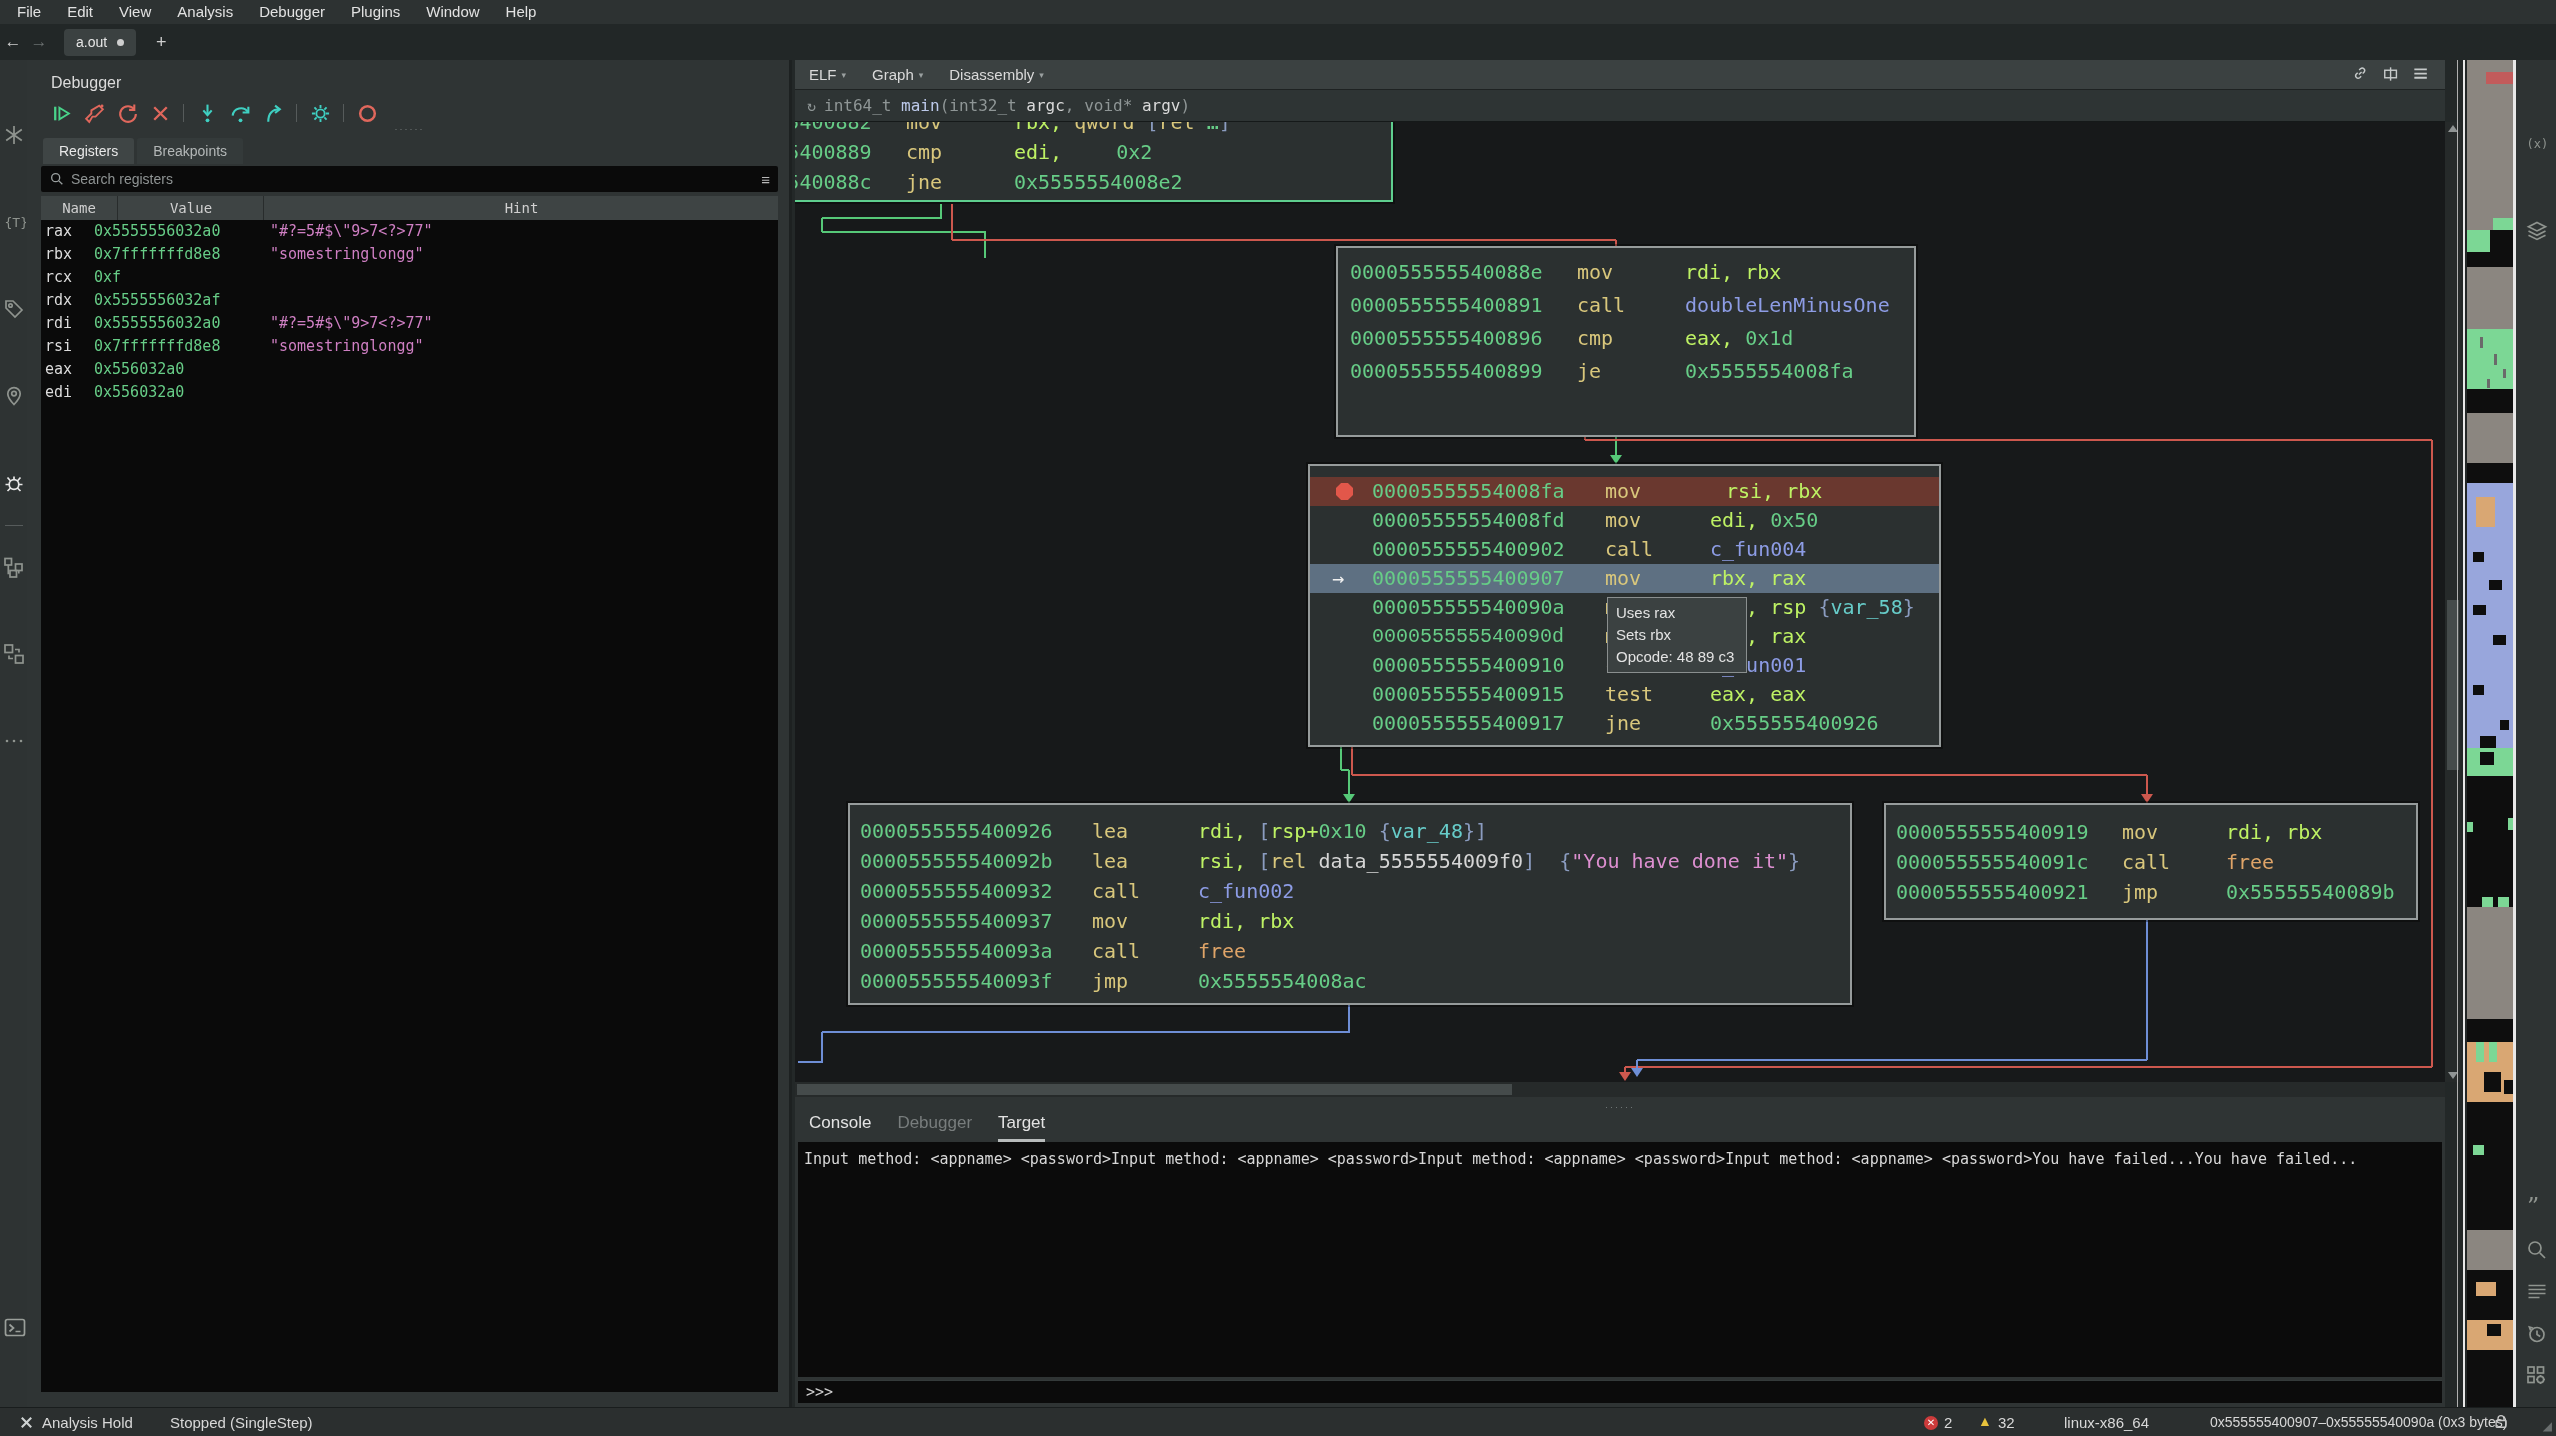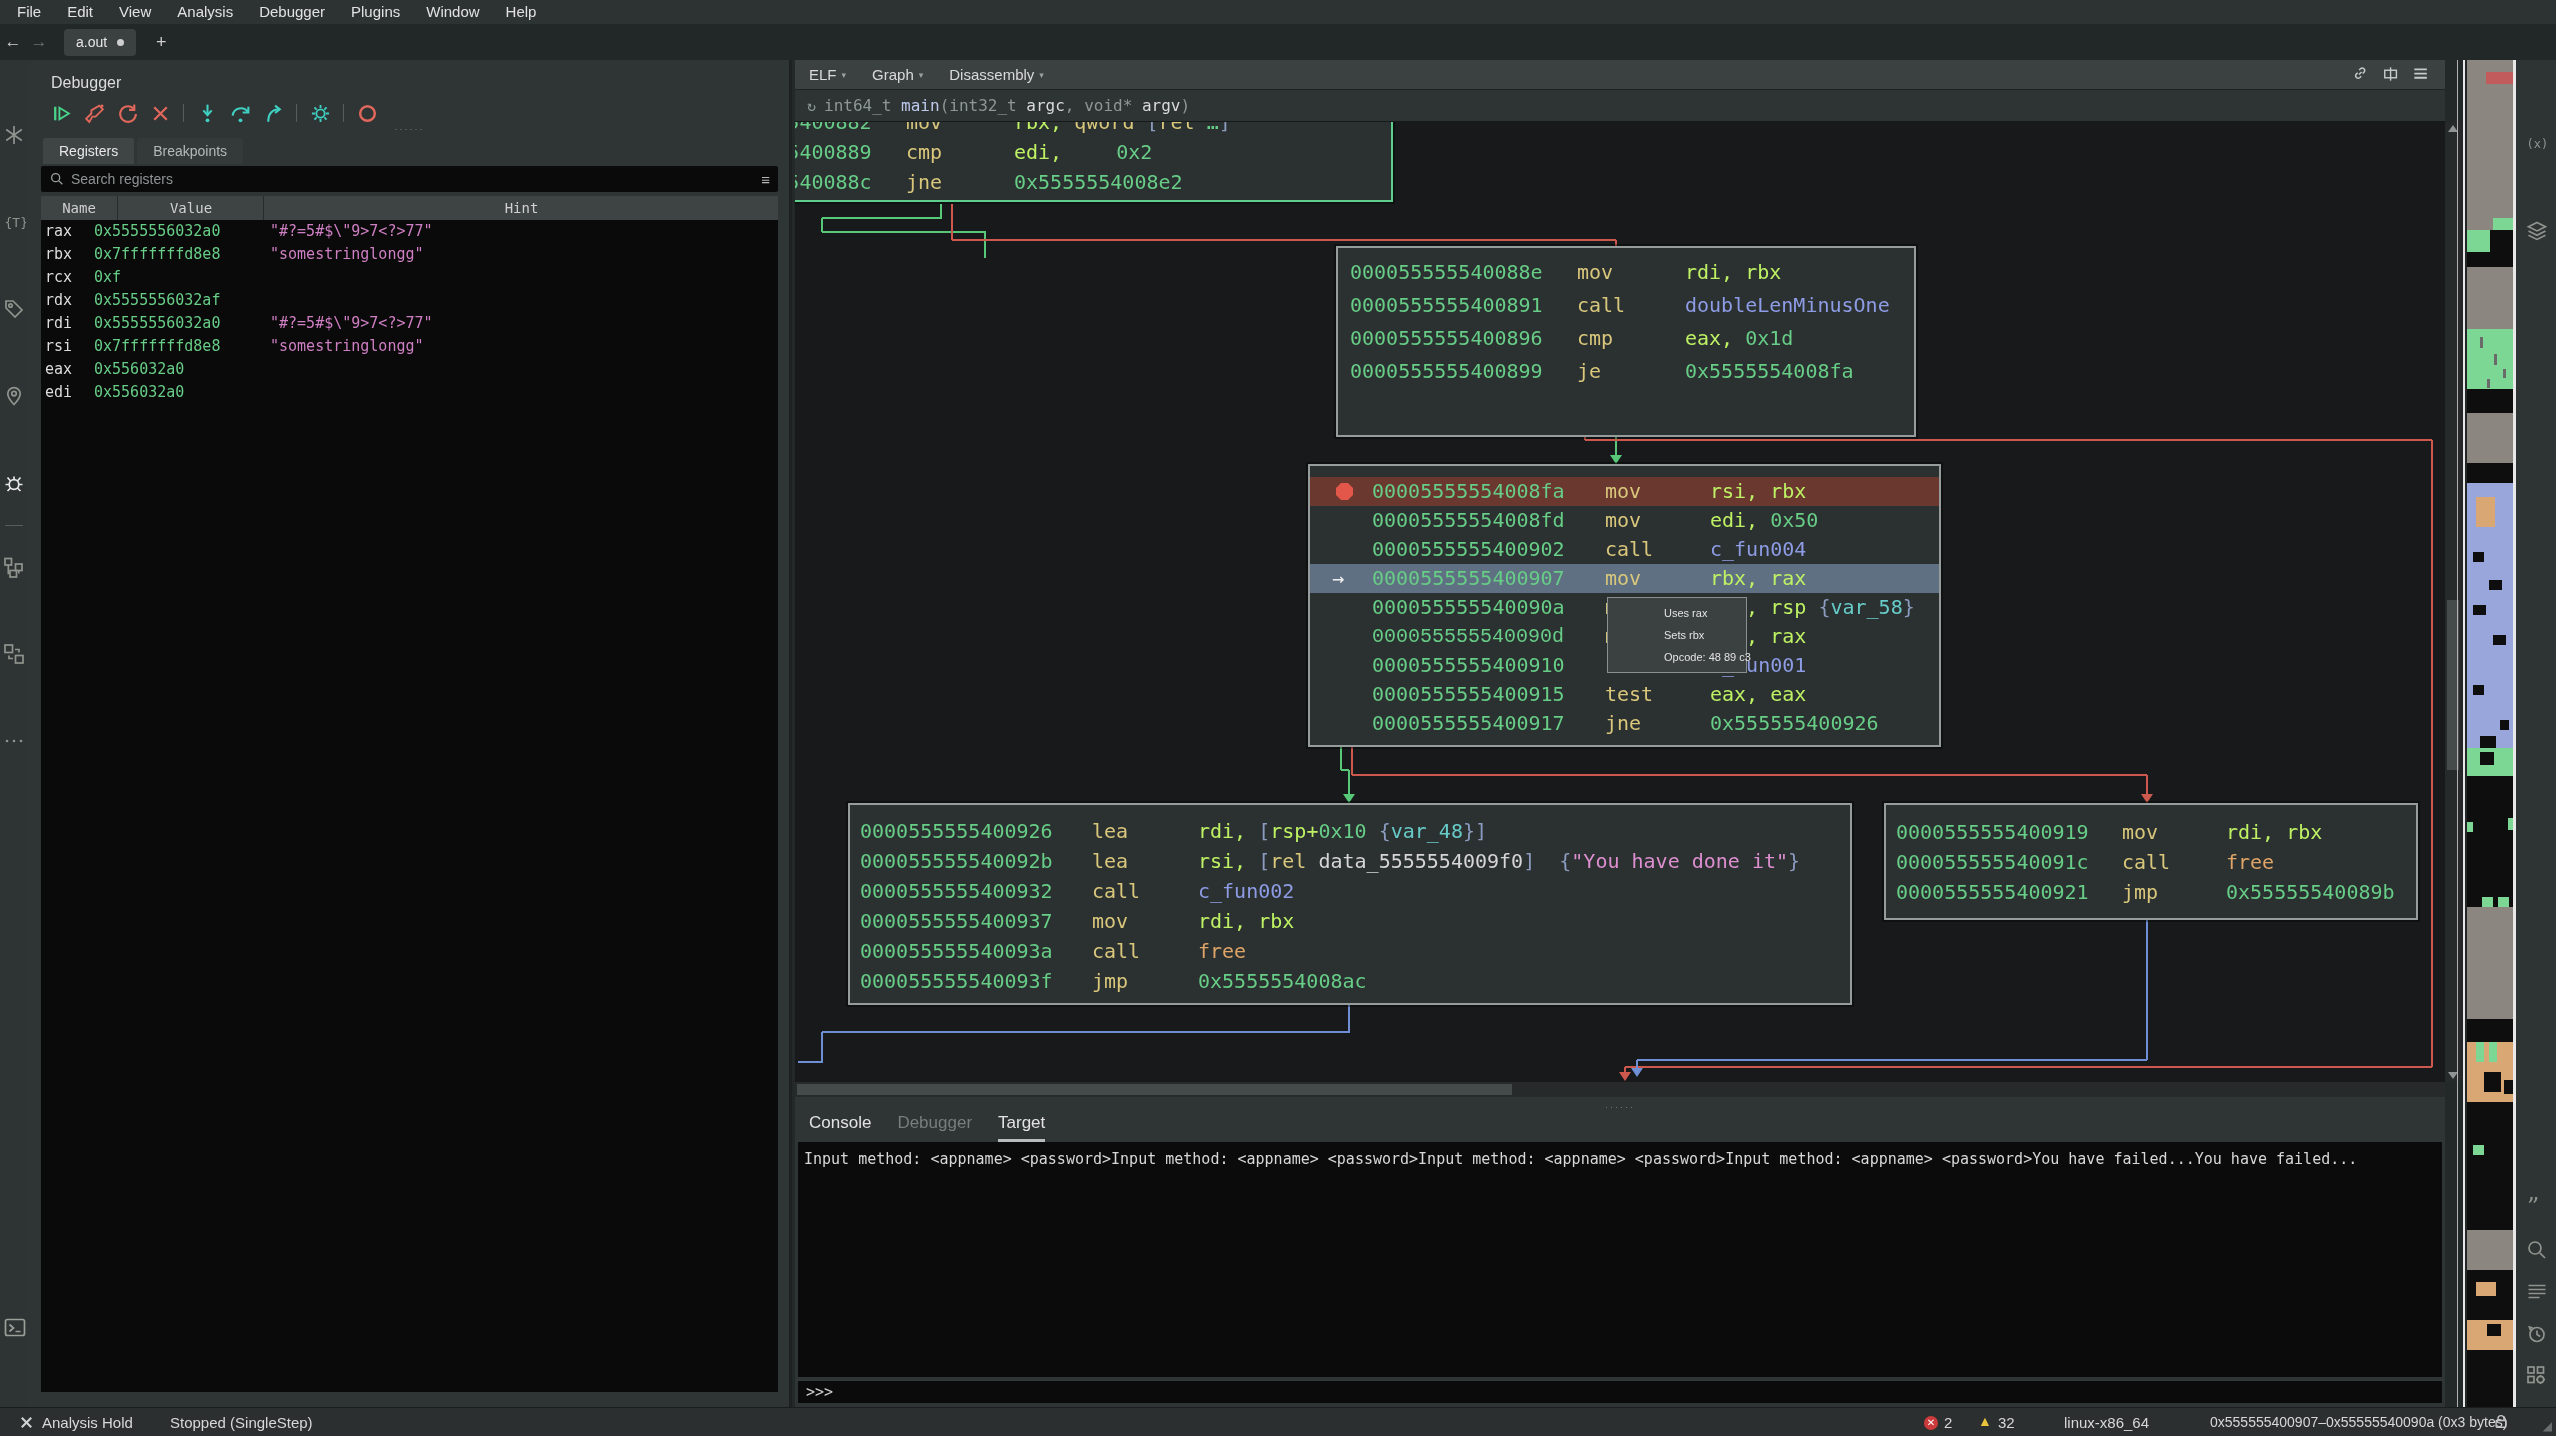--- a/index.html
+++ b/index.html
@@ -74,21 +74,21 @@
   .bp-oct { width:17px; height:17px; background:#e2574a; clip-path:polygon(30% 0,70% 0,100% 30%,100% 70%,70% 100%,30% 100%,0 70%,0 30%); }
   .cur-arrow { color:#f0f0f0; }
   .t-addr{color:#67cd87}.t-m{color:#d9c77c}.t-reg{color:#bef264}.t-num{color:#67cd87}
   .t-call{color:#8d9ce5}.t-imp{color:#dfa468}.t-kw{color:#d9c77c}.t-br{color:#8b9cc0}
   .t-var{color:#67ccc9}.t-str{color:#dd8fd0}
   .edge { position:absolute; }
   .e-red{background:#cd584e}.e-green{background:#56c878}.e-blue{background:#6e8ed6}
   .arrow { position:absolute; width:0; height:0; border-left:6px solid transparent; border-right:6px solid transparent; border-top:9px solid; }
   .a-red{border-top-color:#cd584e}.a-green{border-top-color:#56c878}.a-blue{border-top-color:#6e8ed6}
   #gtooltip { position:absolute; background:#3b4141; border:1px solid #8a8f8f; z-index:50; padding:4px 8px; }
-  #gtooltip div { font-size:11px; color:#e3e3e3; line-height:22px; white-space:nowrap;margin-left:48px; }
+  #gtooltip div { font-size:15px; color:#e3e3e3; line-height:22px; white-space:nowrap; }
   #hscroll { position:absolute; left:0; top:1022px; width:1650px; height:15px; background:#262a2a; }
   #hscroll .thumb { position:absolute; left:2px; top:2px; width:715px; height:11px; background:#454b4b; }
   #vscroll { left:2445px; top:122px; width:16px; height:960px; background:#262a2a; }
   #vscroll .thumb { position:absolute; left:2px; top:478px; width:12px; height:170px; background:#454b4b; }
   .scr-tri { position:absolute; left:3px; width:0; height:0; border-left:5px solid transparent; border-right:5px solid transparent; }
   .tri-up { top:3px; border-bottom:7px solid #8f9494; }
   .tri-dn { bottom:3px; border-top:7px solid #8f9494; }
 
   
   #consolepanel { left:795px; top:1097px; width:1650px; height:310px; background:#2f3434; }
@@ -403,21 +403,21 @@
         <div class="grow" style="top: 40px; height: 30px; line-height: 30px;"><span class="t-addr" style="left: 12px;">0000555555400889</span><span class="t-m" style="left: 239px;">cmp</span><span style="left: 347px;"><span class="t-reg" style="position: static;">edi, </span><span class="t-num" style="position: static; margin-left: 42px;">0x2</span></span></div>
         <div class="grow" style="top: 70px; height: 30px; line-height: 30px;"><span class="t-addr" style="left: 12px;">000055555540088c</span><span class="t-m" style="left: 239px;">jne</span><span style="left: 347px;"><span class="t-num" style="position: static;">0x5555554008e2</span></span></div>
       </div>
       <div class="gnode" style="left: 541px; top: 124px; width: 580px; height: 191px;">
         <div class="grow" style="top: 8px; height: 33px; line-height: 33px;"><span class="t-addr" style="left: 12px;">000055555540088e</span><span class="t-m" style="left: 239px;">mov</span><span style="left: 347px;"><span class="t-reg" style="position: static;">rdi, rbx</span></span></div>
         <div class="grow" style="top: 41px; height: 33px; line-height: 33px;"><span class="t-addr" style="left: 12px;">0000555555400891</span><span class="t-m" style="left: 239px;">call</span><span style="left: 347px;"><span class="t-call" style="position: static;">doubleLenMinusOne</span></span></div>
         <div class="grow" style="top: 74px; height: 33px; line-height: 33px;"><span class="t-addr" style="left: 12px;">0000555555400896</span><span class="t-m" style="left: 239px;">cmp</span><span style="left: 347px;"><span class="t-reg" style="position: static;">eax, </span><span class="t-num" style="position: static;">0x1d</span></span></div>
         <div class="grow" style="top: 107px; height: 33px; line-height: 33px;"><span class="t-addr" style="left: 12px;">0000555555400899</span><span class="t-m" style="left: 239px;">je</span><span style="left: 347px;"><span class="t-num" style="position: static;">0x5555554008fa</span></span></div>
       </div>
       <div class="gnode" style="left: 513px; top: 342px; width: 633px; height: 283px;">
-        <div class="grow bp-row" style="top: 11px; height: 29px; line-height: 29px;"><span class="bp-oct" style="left: 26px; top: 6px;"></span><span class="t-addr" style="left: 62px;">00005555554008fa</span><span class="t-m" style="left: 295px;">mov</span><span style="left: 400px;"><span class="t-reg" style="position: static;">rsi, rbx</span></span></div>
+        <div class="grow bp-row" style="top: 11px; height: 29px; line-height: 29px;"><span class="bp-oct" style="left: 26px; top: 6px;"></span><span class="t-addr" style="left: 62px;">00005555554008fa</span><span class="t-m" style="left: 295px;">mov</span><span style="left: 400px;"><span class="t-reg" style="position: static; margin-left: 16px;">rsi, rbx</span></span></div>
         <div class="grow" style="top: 40px; height: 29px; line-height: 29px;"><span class="t-addr" style="left: 62px;">00005555554008fd</span><span class="t-m" style="left: 295px;">mov</span><span style="left: 400px;"><span class="t-reg" style="position: static;">edi, </span><span class="t-num" style="position: static;">0x50</span></span></div>
         <div class="grow" style="top: 69px; height: 29px; line-height: 29px;"><span class="t-addr" style="left: 62px;">0000555555400902</span><span class="t-m" style="left: 295px;">call</span><span style="left: 400px;"><span class="t-call" style="position: static;">c_fun004</span></span></div>
         <div class="grow cur-row" style="top: 98px; height: 29px; line-height: 29px;"><span class="cur-arrow" style="left: 22px;">→</span><span class="t-addr" style="left: 62px;">0000555555400907</span><span class="t-m" style="left: 295px;">mov</span><span style="left: 400px;"><span class="t-reg" style="position: static;">rbx, rax</span></span></div>
         <div class="grow" style="top: 127px; height: 29px; line-height: 29px;"><span class="t-addr" style="left: 62px;">000055555540090a</span><span class="t-m" style="left: 295px;">mov</span><span style="left: 400px;"><span class="t-reg" style="position: static;">rsi, rsp </span><span class="t-br" style="position: static;">{</span><span class="t-var" style="position: static;">var_58</span><span class="t-br" style="position: static;">}</span></span></div>
         <div class="grow" style="top: 156px; height: 29px; line-height: 29px;"><span class="t-addr" style="left: 62px; font-family: Liberation Mono, monospace;">000055555540090d</span><span class="t-m" style="left: 295px;">mov</span><span style="left: 400px;"><span class="t-reg" style="position: static;">rdi, rax</span></span></div>
         <div class="grow" style="top: 185px; height: 29px; line-height: 29px;"><span class="t-addr" style="left: 62px;">0000555555400910</span><span class="t-m" style="left: 295px;">call</span><span style="left: 400px;"><span class="t-call" style="position: static;">c_fun001</span></span></div>
         <div class="grow" style="top: 214px; height: 29px; line-height: 29px;"><span class="t-addr" style="left: 62px;">0000555555400915</span><span class="t-m" style="left: 295px;">test</span><span style="left: 400px;"><span class="t-reg" style="position: static;">eax, eax</span></span></div>
         <div class="grow" style="top: 243px; height: 29px; line-height: 29px;"><span class="t-addr" style="left: 62px;">0000555555400917</span><span class="t-m" style="left: 295px;">jne</span><span style="left: 400px;"><span class="t-num" style="position: static;">0x555555400926</span></span></div>
       </div>
       <div class="gnode" style="left: 53px; top: 681px; width: 1004px; height: 202px;">

